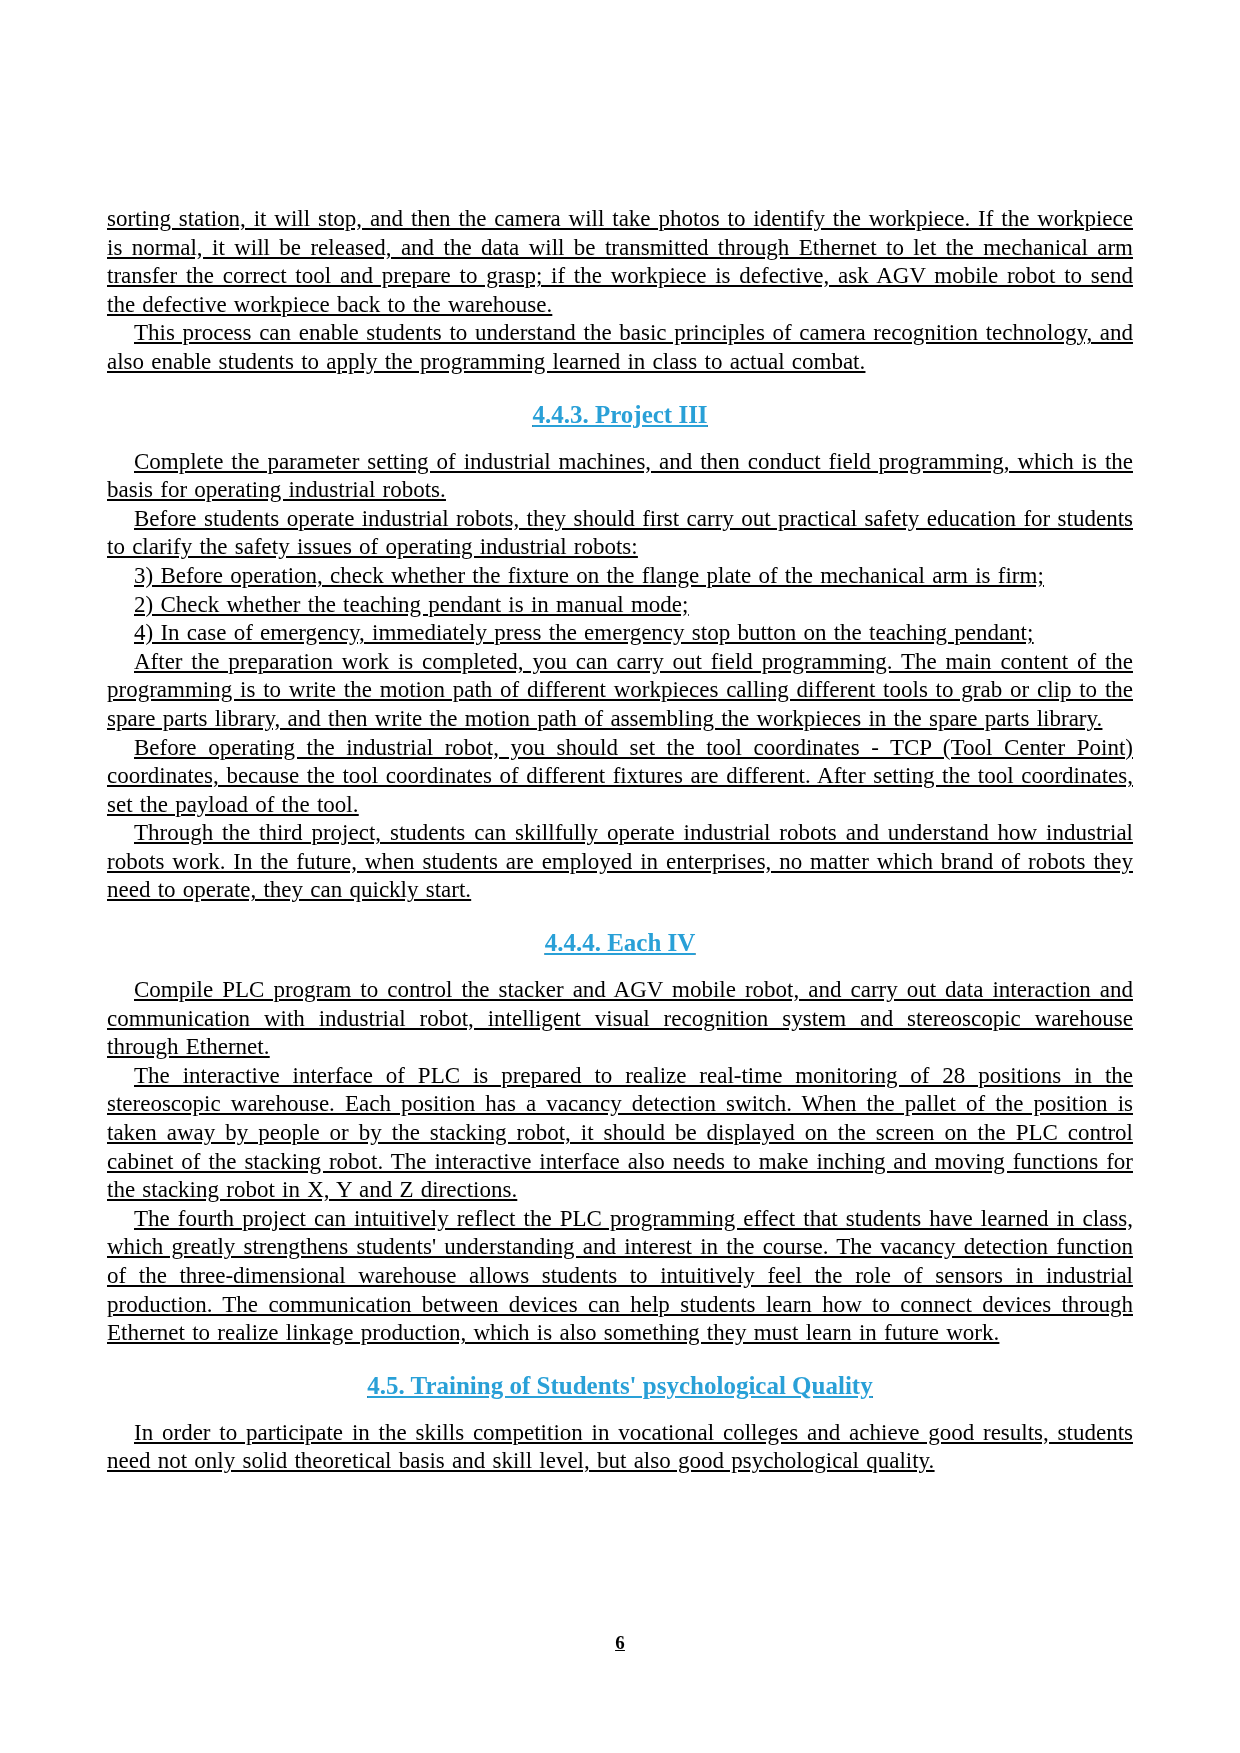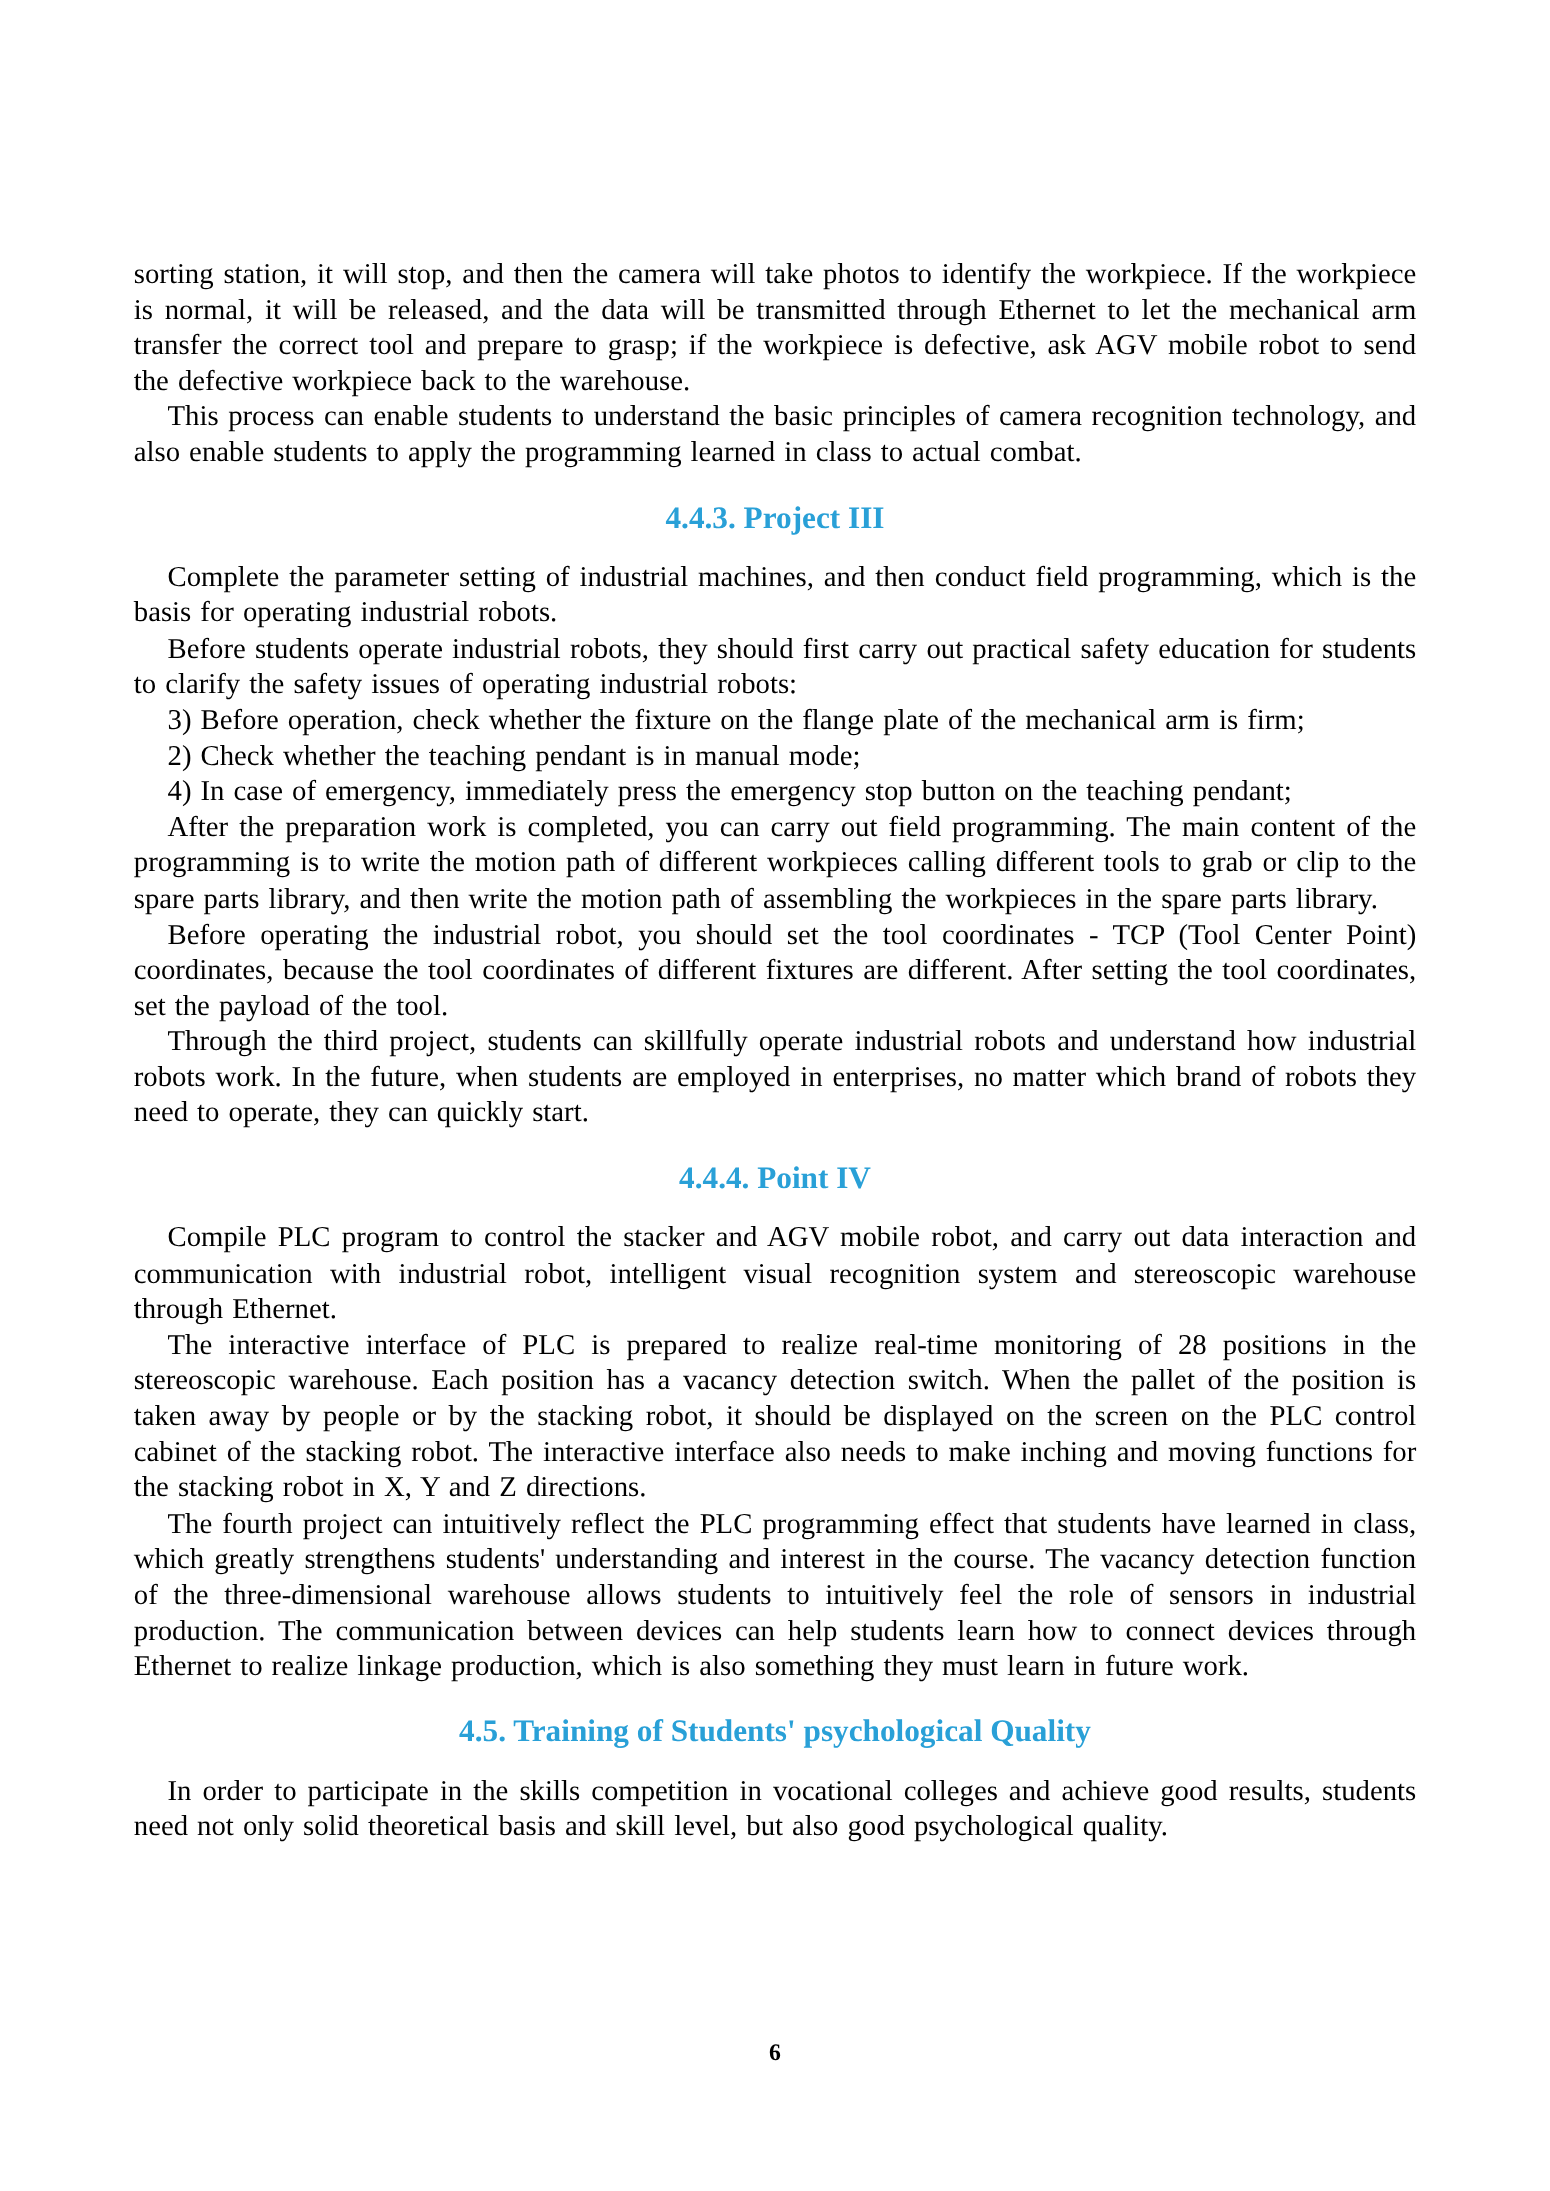--- a/index.html
+++ b/index.html
@@ -1,15 +1,15 @@
 <!DOCTYPE html>
 <html><head>
 <meta charset="utf-8">
 <style>
-  * { margin: 0; padding: 0; box-sizing: border-box; }
+  * { margin: 0; padding: 0; box-sizing: border-box; text-decoration: underline; }
   html, body { background: #ffffff; }
   body { width: 1240px; height: 1753px; position: relative; }
   .page {
     position: relative;
     width: 1240px;
     height: 1753px;
     background: #ffffff;
     overflow: hidden;
     font-family: "Liberation Serif", serif;
     color: #000000;
@@ -59,21 +59,21 @@
       <p class="para">This process can enable students to understand the basic principles of camera recognition technology, and also enable students to apply the programming learned in class to actual combat.</p>
       <h2 class="heading">4.4.3. Project III</h2>
       <p class="para">Complete the parameter setting of industrial machines, and then conduct field programming, which is the basis for operating industrial robots.</p>
       <p class="para">Before students operate industrial robots, they should first carry out practical safety education for students to clarify the safety issues of operating industrial robots:</p>
       <p class="para">3) Before operation, check whether the fixture on the flange plate of the mechanical arm is firm;</p>
       <p class="para">2) Check whether the teaching pendant is in manual mode;</p>
       <p class="para">4) In case of emergency, immediately press the emergency stop button on the teaching pendant;</p>
       <p class="para">After the preparation work is completed, you can carry out field programming. The main content of the programming is to write the motion path of different workpieces calling different tools to grab or clip to the spare parts library, and then write the motion path of assembling the workpieces in the spare parts library.</p>
       <p class="para">Before operating the industrial robot, you should set the tool coordinates - TCP (Tool Center Point) coordinates, because the tool coordinates of different fixtures are different. After setting the tool coordinates, set the payload of the tool.</p>
       <p class="para">Through the third project, students can skillfully operate industrial robots and understand how industrial robots work. In the future, when students are employed in enterprises, no matter which brand of robots they need to operate, they can quickly start.</p>
-      <h2 class="heading">4.4.4. Point IV</h2>
+      <h2 class="heading">4.4.4. Each IV</h2>
       <p class="para">Compile PLC program to control the stacker and AGV mobile robot, and carry out data interaction and communication with industrial robot, intelligent visual recognition system and stereoscopic warehouse through Ethernet.</p>
       <p class="para">The interactive interface of PLC is prepared to realize real-time monitoring of 28 positions in the stereoscopic warehouse. Each position has a vacancy detection switch. When the pallet of the position is taken away by people or by the stacking robot, it should be displayed on the screen on the PLC control cabinet of the stacking robot. The interactive interface also needs to make inching and moving functions for the stacking robot in X, Y and Z directions.</p>
       <p class="para">The fourth project can intuitively reflect the PLC programming effect that students have learned in class, which greatly strengthens students' understanding and interest in the course. The vacancy detection function of the three-dimensional warehouse allows students to intuitively feel the role of sensors in industrial production. The communication between devices can help students learn how to connect devices through Ethernet to realize linkage production, which is also something they must learn in future work.</p>
       <h2 class="heading">4.5. Training of Students' psychological Quality</h2>
       <p class="para">In order to participate in the skills competition in vocational colleges and achieve good results, students need not only solid theoretical basis and skill level, but also good psychological quality.</p>
     </div>
   <div class="footer">
     <span>6</span>
   </div>
 </div>

